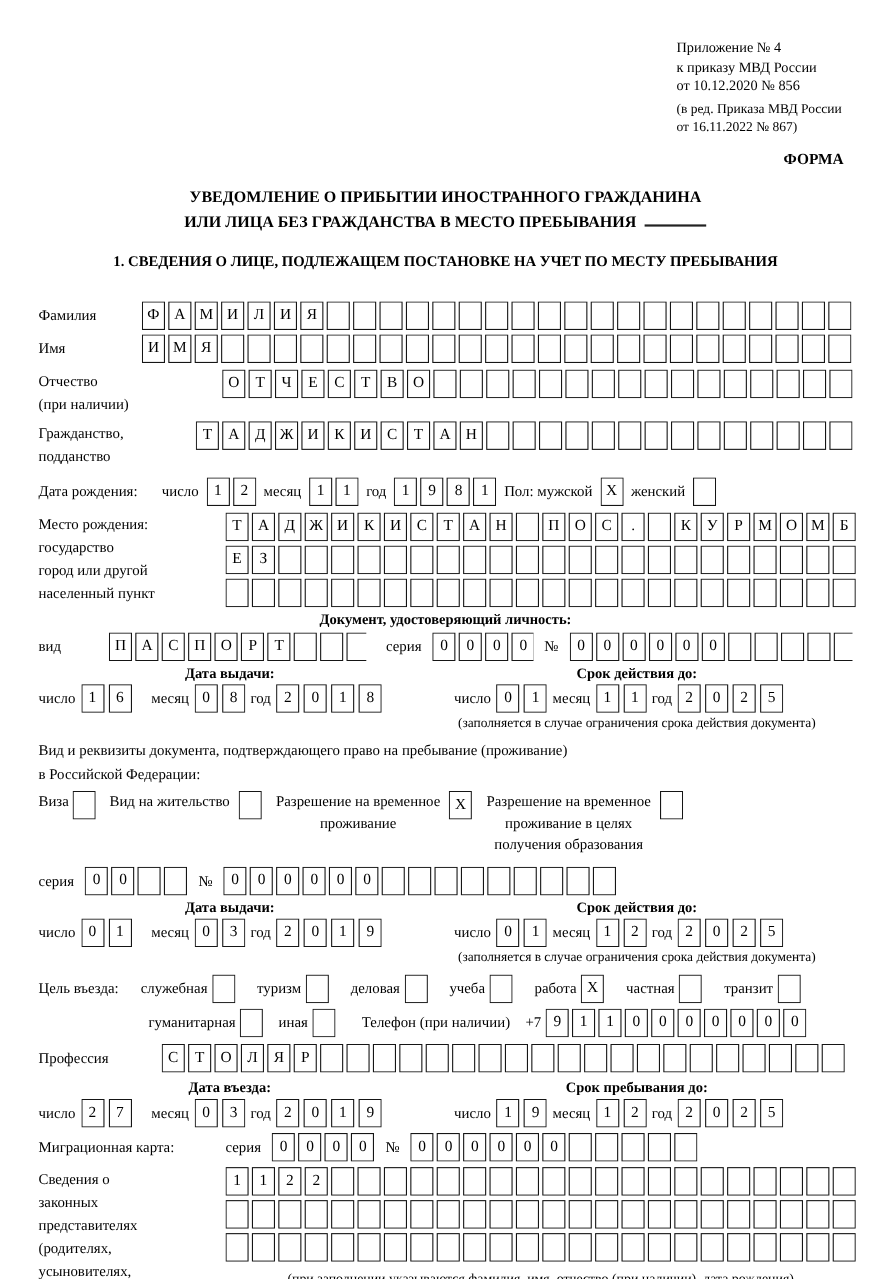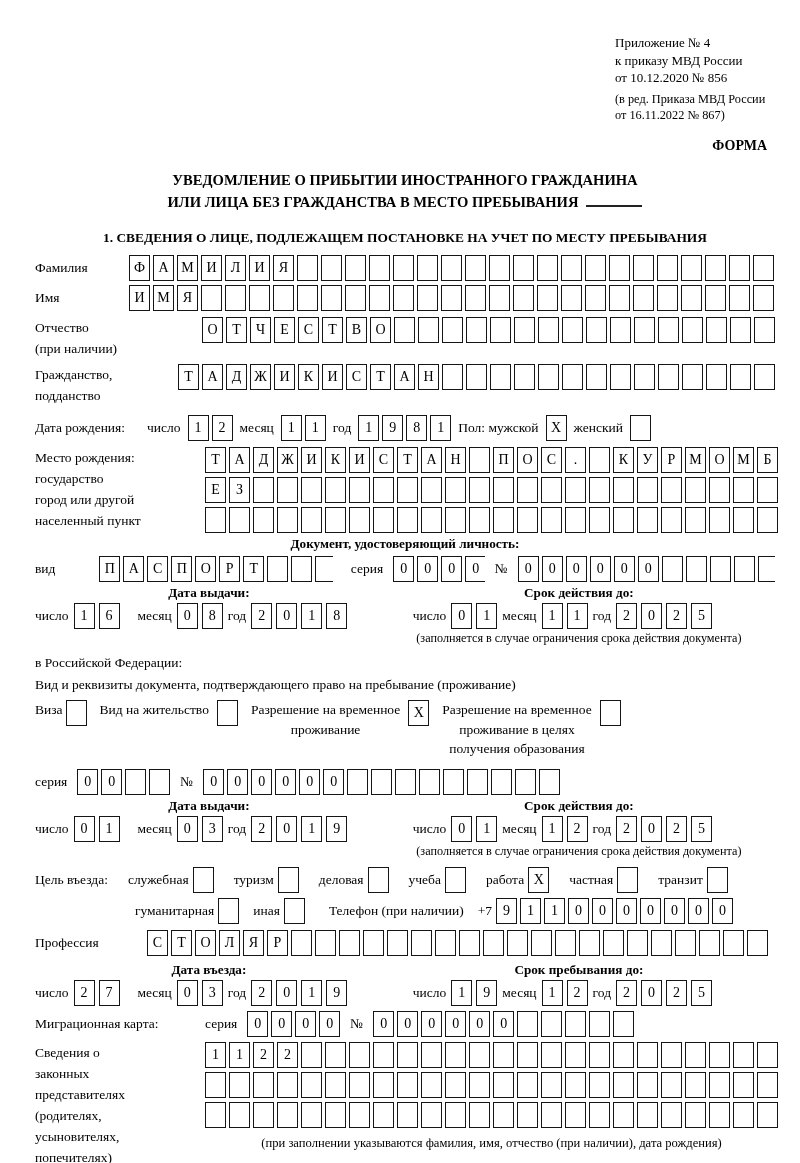--- a/index.html
+++ b/index.html
@@ -45,21 +45,21 @@
   .opts-row { display:flex; align-items:flex-start; margin-top:4px; gap:13px; }
   .opt { display:flex; align-items:flex-start; gap:8px; }
   .opt .olbl { text-align:center; line-height:1.45; }
   .opt .cells { margin-top:0; }
   
   .purpose { display:flex; align-items:center; gap:20px; margin-top:8px; }
   .popt { display:flex; align-items:center; gap:4px; }
   .indent { margin-left:100px; }
   .reps-note { margin-left:160px; text-align:center; font-size:12.6px; margin-top:4px; }
   .w94 { width:94px; } .w167 { width:167px; } .w143 { width:143px; } .w170 { width:170px; }
-  .mt12 { margin-top:9px; } .mt8 { margin-top:8px; } .mt10 { margin-top:10px; } .mt6 { margin-top:6px; }
+  .mt12 { margin-top:28px; } .mt8 { margin-top:8px; } .mt10 { margin-top:10px; } .mt6 { margin-top:6px; }
 </style>
 </head>
 <body>
 
 <div class="page">
 
   <div class="appendix">
     <div>Приложение № 4</div>
     <div>к приказу МВД России</div>
     <div>от 10.12.2020 № 856</div>
@@ -410,22 +410,22 @@
             <span class="cell">0</span>
             <span class="cell">2</span>
             <span class="cell">5</span>
           </span>
       </div>
       <div class="date-note">(заполняется в случае ограничения срока действия документа)</div>
     </div>
   </div>
 
   <div class="mt6" style="line-height:1.65;">
+    <div>Вид и реквизиты документа, подтверждающего право на пребывание (проживание)</div>
     <div>в Российской Федерации:</div>
-    <div>Вид и реквизиты документа, подтверждающего право на пребывание (проживание)</div>
   </div>
 
   <div class="opts-row">
     <div class="opt" style="gap:3px;">
       <span class="olbl">Виза</span>
       <span class="cells">
           <span class="cell"></span>
         </span>
     </div>
     <div class="opt">

